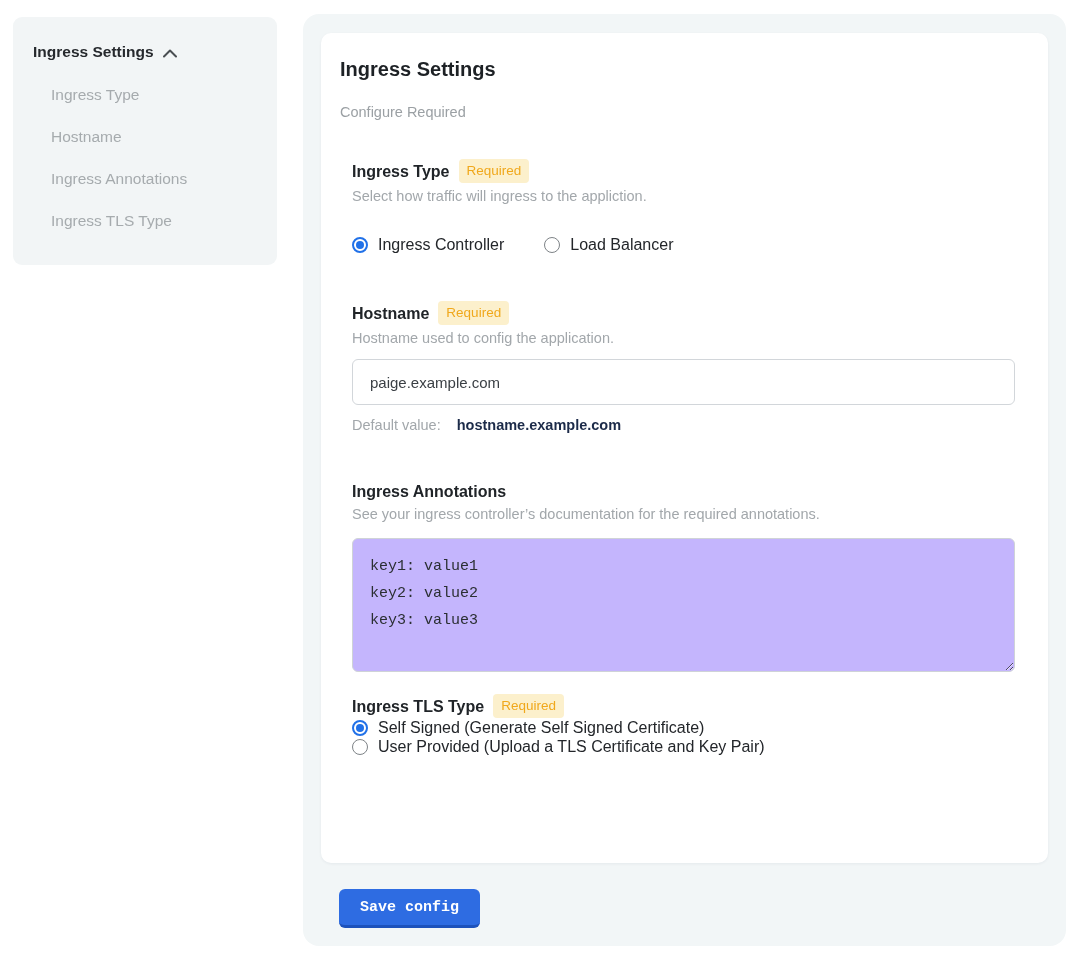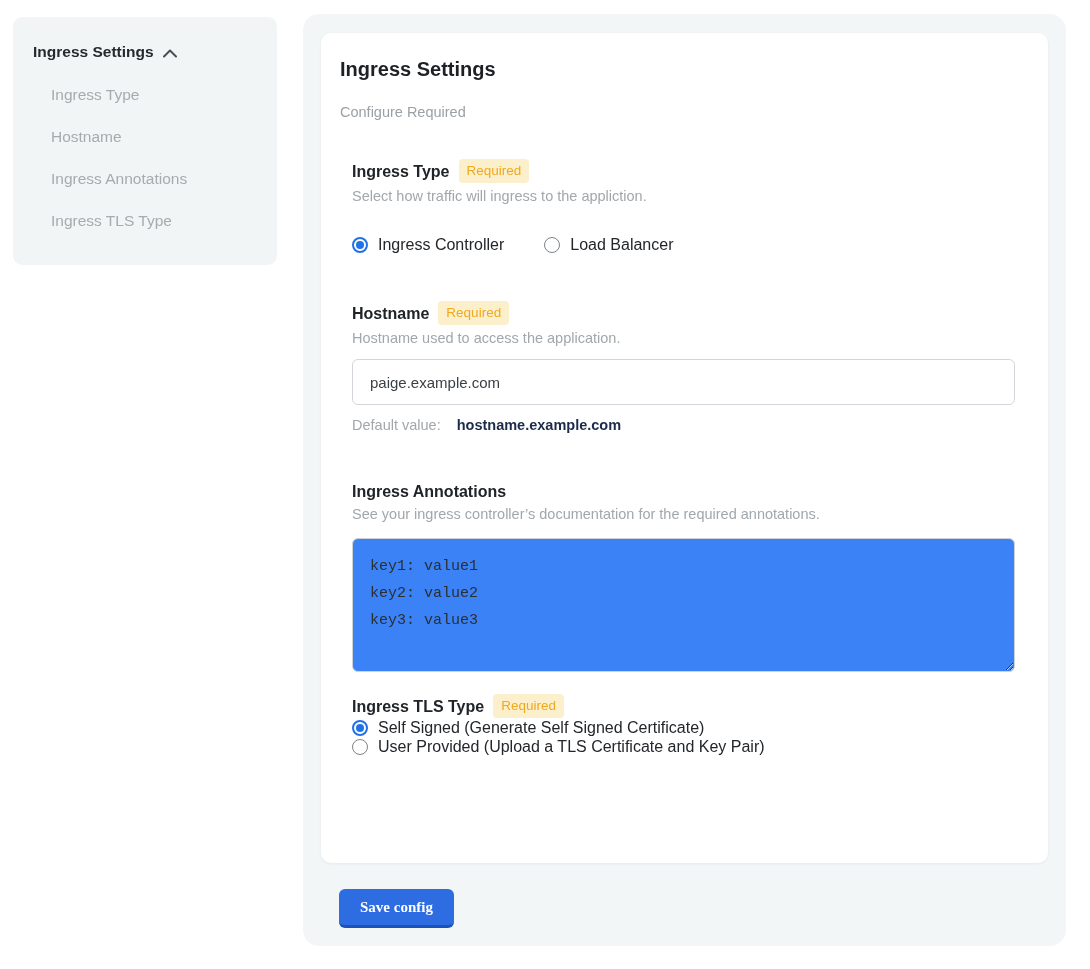--- a/index.html
+++ b/index.html
@@ -92,38 +92,38 @@
   .helper-value { color: #1c2b49; font-weight: bold; padding-left: 12px; }
 
   .section-annotations { margin-top: 48px; }
   .textarea {
     display: block; margin-top: 15px;
     width: 663px; height: 134px;
     border: 1px solid #cfd3d7; border-radius: 6px;
     padding: 14px 17px;
     font-family: "Liberation Mono", monospace;
     font-size: 15px; line-height: 27px; color: #2b2f33;
-    background: #3b82f6; outline: none;
+    background: #c4b5fd; outline: none;
     resize: vertical;
   }
 
   .section-tls { margin-top: 22px; }
   .radio-stack .radio-option { margin-top: 0; }
   .radio-stack-row1 { margin-top: 30px; }
   .radio-stack-row2 { margin-top: 23px; }
 
   .save-button {
     margin: 26px 0 0 18px;
     display: inline-block;
     background: #2e6ce2;
     border: none;
     border-bottom: 3px solid #1d52bb;
     border-radius: 6px;
     color: #ffffff; font-weight: bold; font-size: 15px;
-    font-family: Liberation Serif, serif;
+    font-family: Liberation Mono, monospace;
     padding: 10px 21px 9px 21px;
     cursor: pointer;
   }
 </style>
 </head>
 <body>
 
 <nav class="sidebar">
   <div class="sidebar-header">
     <span>Ingress Settings</span>
@@ -164,21 +164,21 @@
             <span class="opt-label">Load Balancer</span>
           </label>
         </div>
       </div>
 
       <div class="section-hostname">
         <div class="field-label-row">
           <span class="field-label">Hostname</span>
           <span class="badge">Required</span>
         </div>
-        <div class="field-desc">Hostname used to access the application.</div>
+        <div class="field-desc">Hostname used to config the application.</div>
         <input class="text-input" type="text" value="paige.example.com" style="">
         <div class="helper-row">
           <span class="helper-prefix">Default value:</span>
           <span class="helper-value">hostname.example.com</span>
         </div>
       </div>
 
       <div class="section-annotations">
         <div class="field-label-row">
           <span class="field-label">Ingress Annotations</span>

